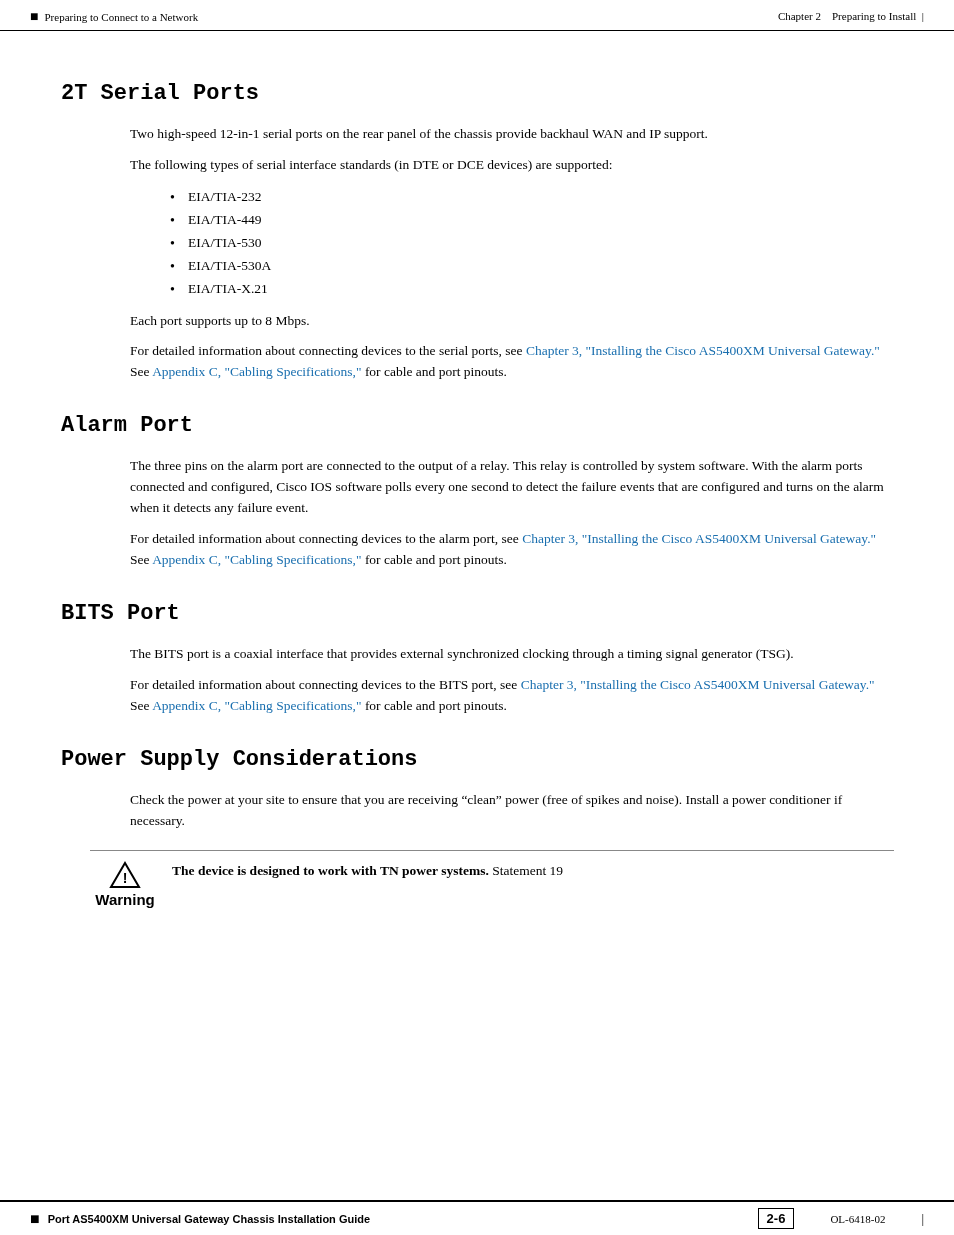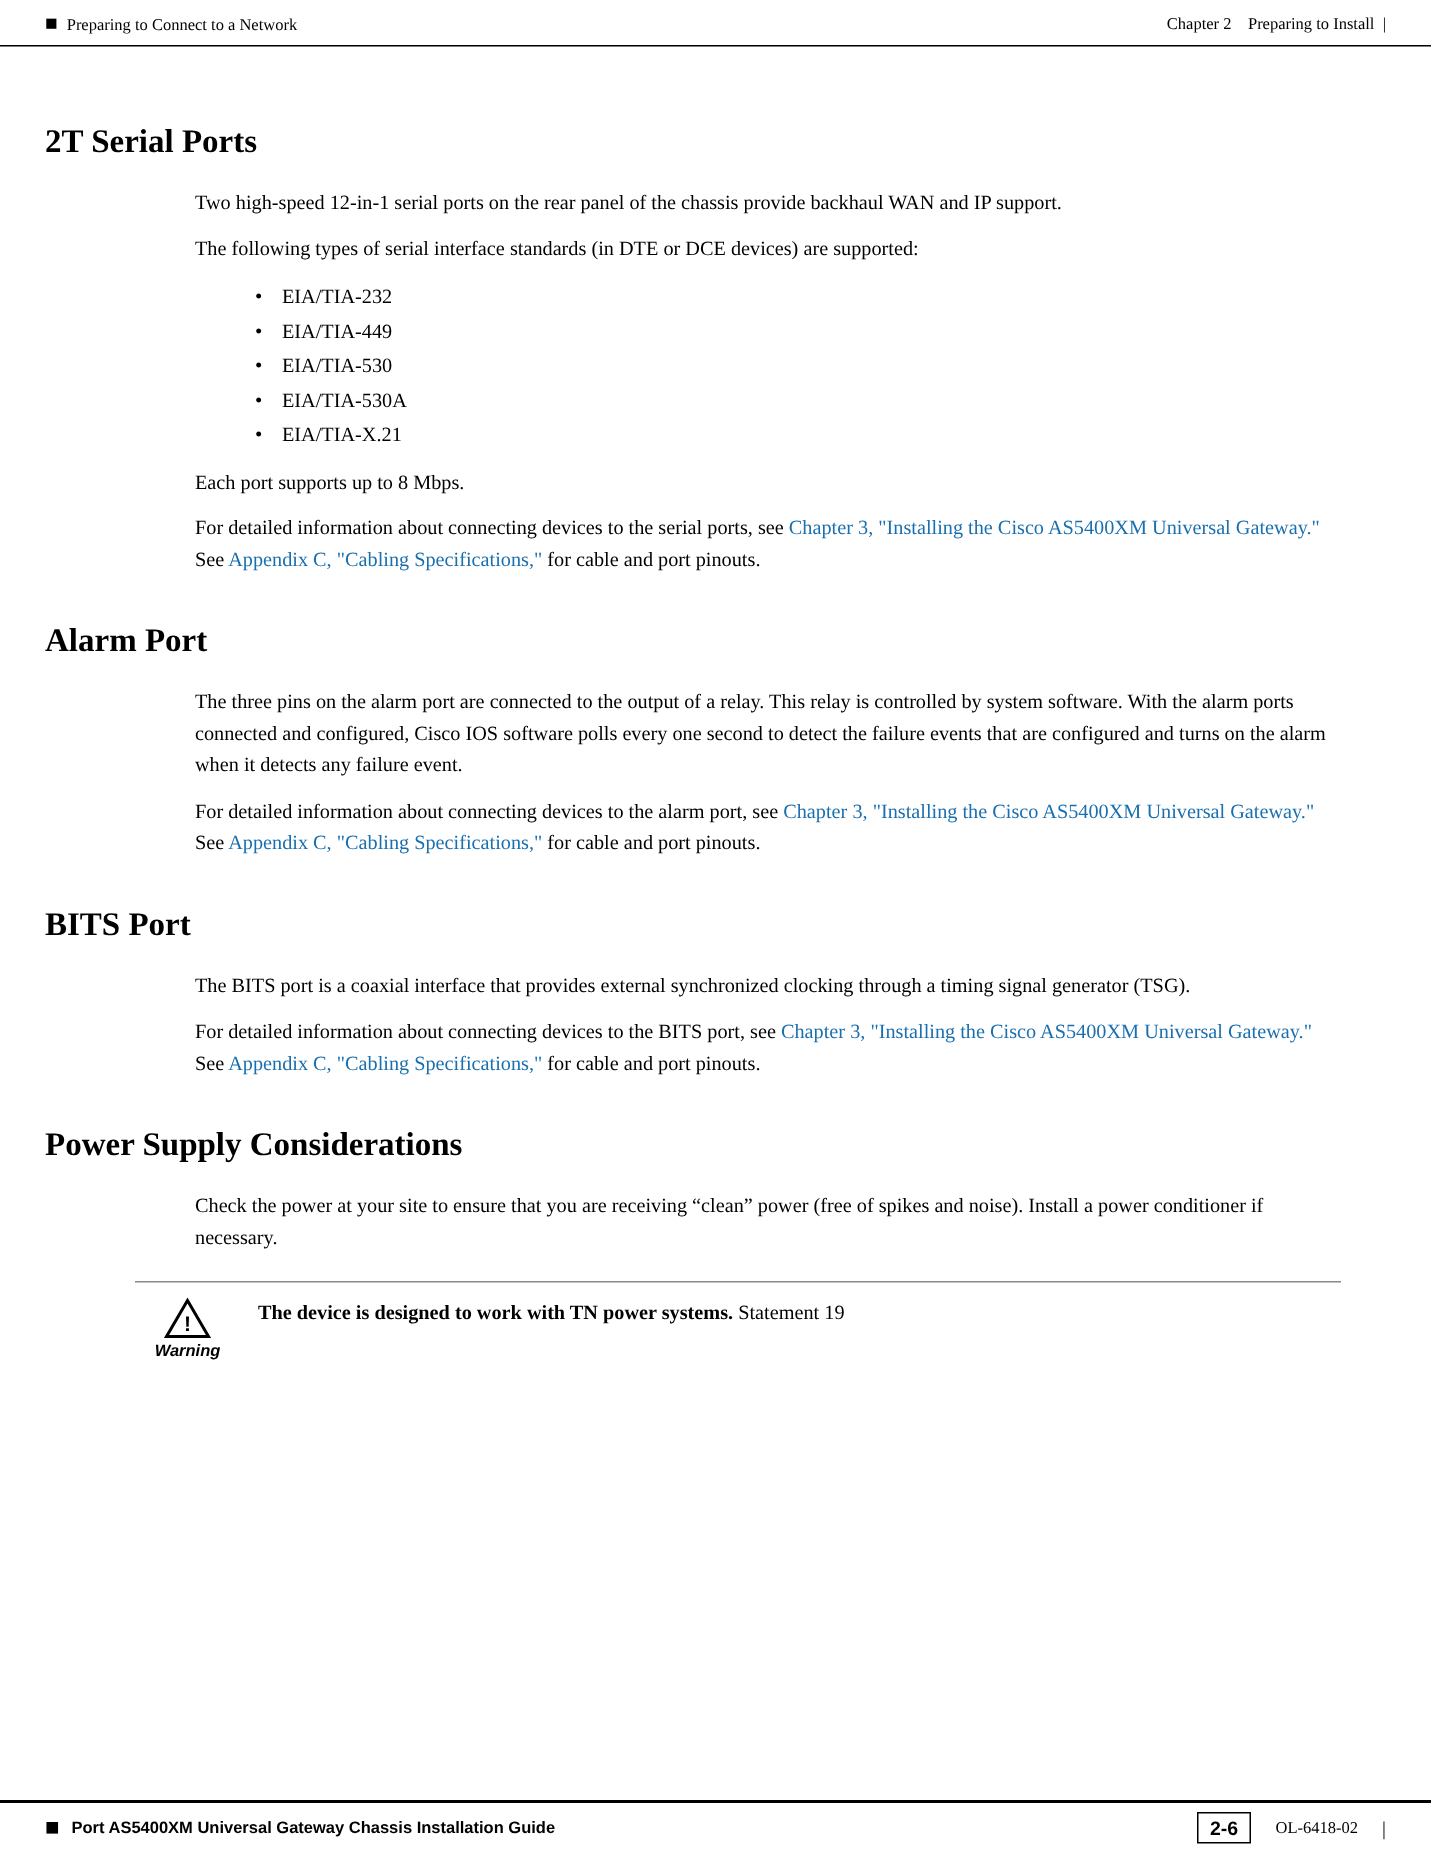--- a/index.html
+++ b/index.html
@@ -44,26 +44,27 @@
       font-size: 11px;
     }
 
     
     .content-area {
       padding: 20px 30px 60px 30px;
     }
 
     
     .section-heading {
-      font-family: Liberation Serif, serif;
+      font-family: Liberation Mono, monospace;
       font-size: 22px;
       font-weight: bold;
       margin-top: 30px;
       margin-bottom: 14px;
       padding-bottom: 4px;
+      margin-left: 31px;
     }
 
     
     .body-text {
       font-size: 13.5px;
       line-height: 1.55;
       margin-left: 100px;
       margin-right: 30px;
       margin-bottom: 10px;
     }
@@ -110,25 +111,24 @@
       flex-direction: column;
       align-items: center;
       min-width: 70px;
       padding-top: 2px;
     }
     .warning-triangle {
       width: 32px;
       height: 28px;
     }
     .warning-label {
-      font-size: 11px;
+      font-size: 15px;
       font-weight: bold;
       font-family: Arial, Helvetica, sans-serif;
       margin-top: 2px;
-      font-style: italic;
     }
     .warning-text {
       font-size: 13.5px;
       line-height: 1.5;
       padding-left: 12px;
       padding-top: 2px;
     }
     .warning-text strong {
       font-weight: bold;
     }
@@ -253,20 +253,20 @@
       </div>
     </div>
 
   </div>
 
   <div class="page-footer">
     <div class="footer-left">
       <span class="footer-bullet">■</span>
       <span class="footer-title">Port AS5400XM Universal Gateway Chassis Installation Guide</span>
     </div>
-    <div style="display:flex; align-items:center; gap:16px;">
+    <div style="display:flex; align-items:center; gap:36px;">
       <span class="footer-page-num">2-6</span>
       <span class="footer-doc-num">OL-6418-02</span>
       <span style="font-size:13px;">|</span>
     </div>
   </div>
 
 </div>
 
 </body></html>

